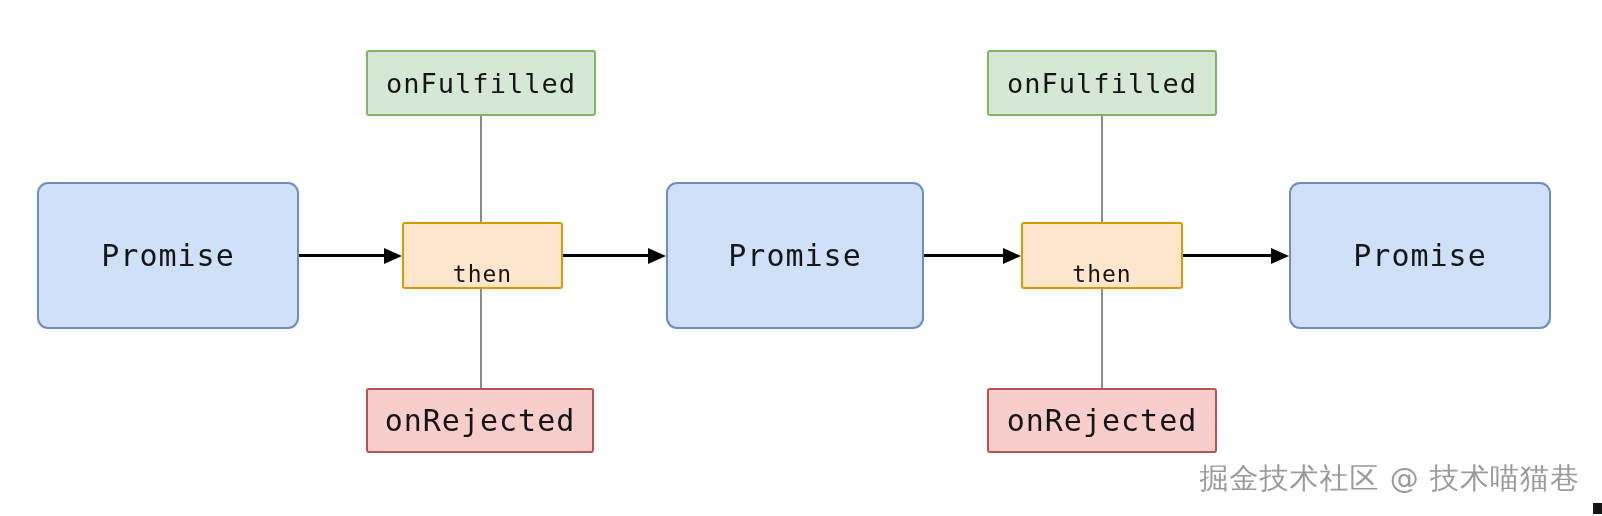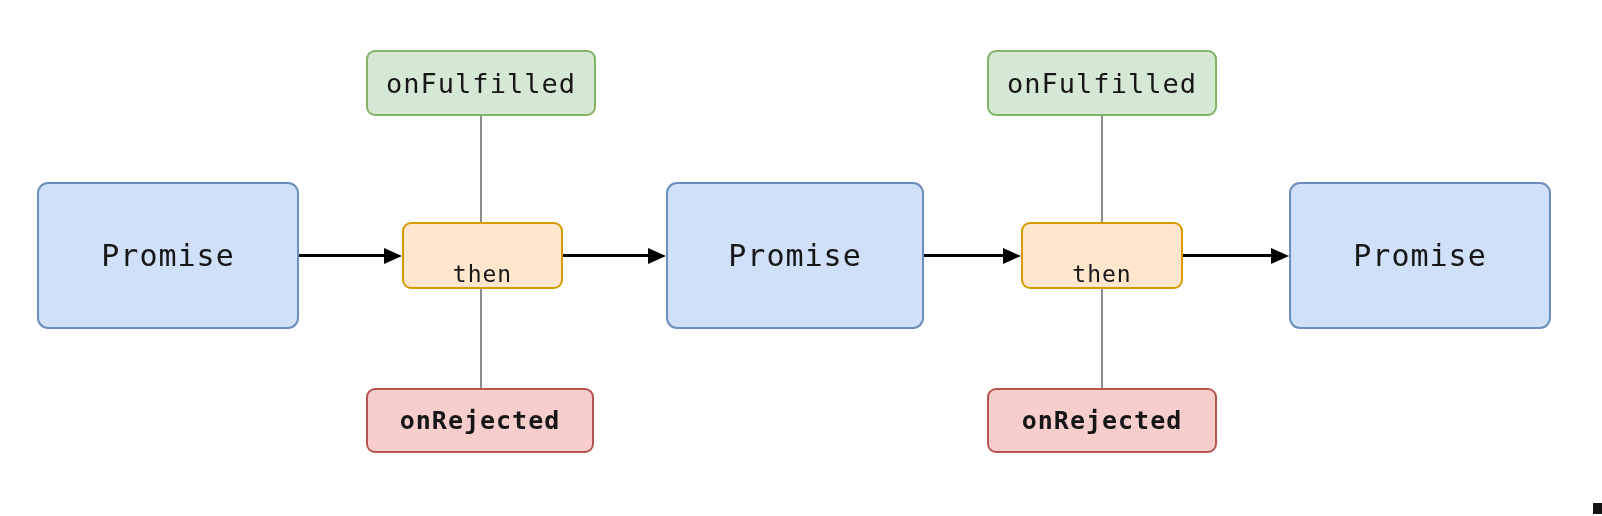--- a/index.html
+++ b/index.html
@@ -9,21 +9,21 @@
     background:#ffffff;
     overflow:hidden;
     font-family:"DejaVu Sans Mono","Liberation Mono",monospace;
   }
 
   
   .node{
     position:absolute;
     box-sizing:border-box;
     border:2px solid #000;
-    border-radius:9px;
+    border-radius:3px;
     display:flex;align-items:center;justify-content:center;
     color:#161616;
     letter-spacing:1px;
     white-space:nowrap;
   }
   .promise{
     background:var(--promise-fill);
     border-color:var(--promise-border);
     font-size:30px;
     border-radius:11px;
@@ -35,22 +35,21 @@
     align-items:flex-end;
   }
   .fulfilled{
     background:var(--fulfilled-fill);
     border-color:var(--fulfilled-border);
     font-size:27px;
   }
   .rejected{
     background:var(--rejected-fill);
     border-color:var(--rejected-border);
-    font-size:25px;
-    font-weight:bold;
+    font-size:30px;
   }
 
   .p1{left:37px;top:182px;width:262px;height:147px;}
   .p2{left:666px;top:182px;width:258px;height:147px;}
   .p3{left:1289px;top:182px;width:262px;height:147px;}
   .t1{left:402px;top:222px;width:161px;height:67px;}
   .t2{left:1021px;top:222px;width:162px;height:67px;}
   .f1{left:366px;top:50px;width:230px;height:66px;}
   .f2{left:987px;top:50px;width:230px;height:66px;}
   .r1{left:366px;top:388px;width:228px;height:65px;}
@@ -150,15 +149,16 @@
     <span>onFulfilled</span>
   </div>
   <div class="node rejected r2">
     <span>onRejected</span>
   </div>
 
   <div class="node promise p3">
     <span>Promise</span>
   </div>
 
+  <div class="watermark">掘金技术社区 @ 技术喵猫巷</div>
   <div class="corner-mark"></div>
 
 </div>
 
 </body></html>

